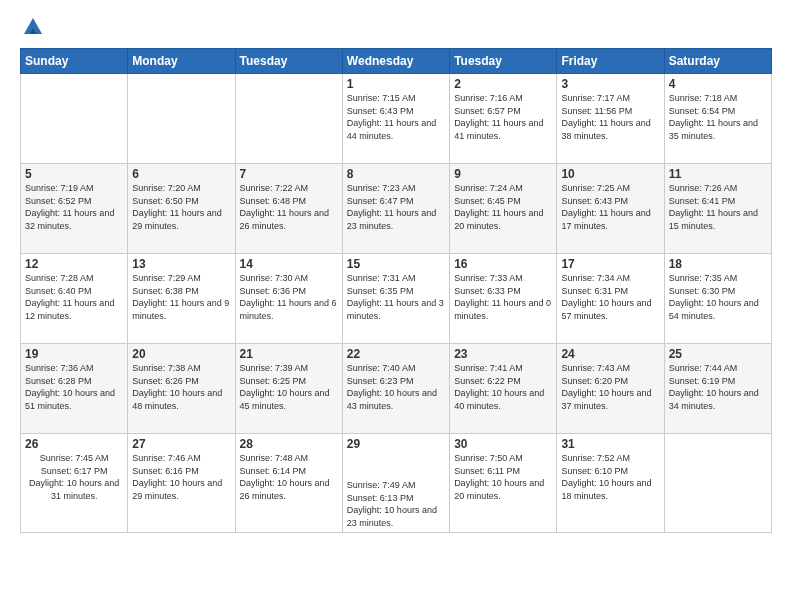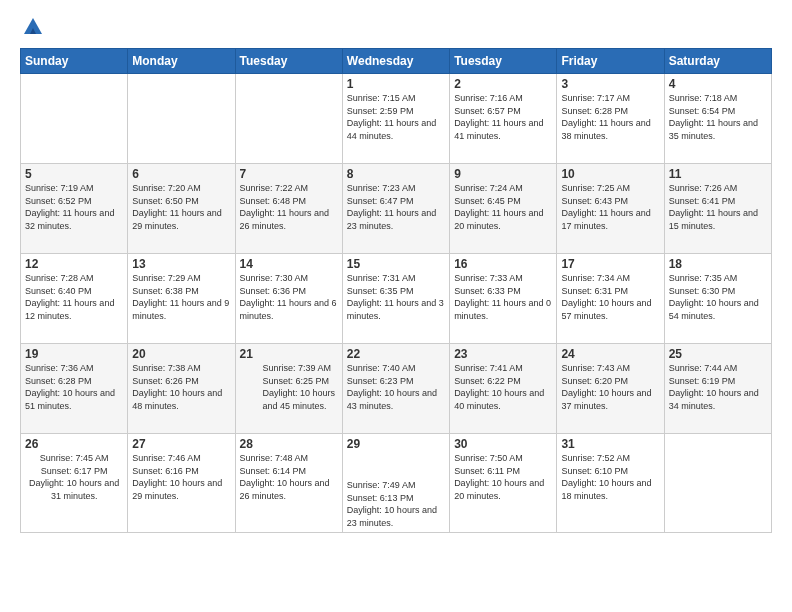--- a/index.html
+++ b/index.html
@@ -135,33 +135,33 @@
         </tr>
     </thead>
     <tbody id="calendar-body">
     <tr>
           <td class="empty-cell"></td>
           <td class="empty-cell"></td>
           <td class="empty-cell"></td>
           <td>
             <span class="day-num">1</span>
             <div class="day-info" style="white-space: pre-line;">Sunrise: 7:15 AM
-Sunset: 2:59 PM
+Sunset: 6:43 PM
 Daylight: 11 hours and 44 minutes.</div>
           </td>
           <td>
             <span class="day-num">2</span>
             <div class="day-info" style="white-space: pre-line;">Sunrise: 7:16 AM
 Sunset: 6:57 PM
 Daylight: 11 hours and 41 minutes.</div>
           </td>
           <td>
             <span class="day-num">3</span>
             <div class="day-info" style="white-space: pre-line;">Sunrise: 7:17 AM
-Sunset: 6:28 PM
+Sunset: 11:56 PM
 Daylight: 11 hours and 38 minutes.</div>
           </td>
           <td>
             <span class="day-num">4</span>
             <div class="day-info" style="white-space: pre-line;">Sunrise: 7:18 AM
 Sunset: 6:54 PM
 Daylight: 11 hours and 35 minutes.</div>
           </td>
         </tr>
         <tr>
@@ -260,21 +260,21 @@
 Daylight: 10 hours and 51 minutes.</div>
           </td>
           <td>
             <span class="day-num">20</span>
             <div class="day-info" style="white-space: pre-line;">Sunrise: 7:38 AM
 Sunset: 6:26 PM
 Daylight: 10 hours and 48 minutes.</div>
           </td>
           <td>
             <span class="day-num">21</span>
-            <div class="day-info" style="white-space: pre-line; margin-left: 23px;">Sunrise: 7:39 AM
+            <div class="day-info" style="white-space: pre-line;">Sunrise: 7:39 AM
 Sunset: 6:25 PM
 Daylight: 10 hours and 45 minutes.</div>
           </td>
           <td>
             <span class="day-num">22</span>
             <div class="day-info" style="white-space: pre-line;">Sunrise: 7:40 AM
 Sunset: 6:23 PM
 Daylight: 10 hours and 43 minutes.</div>
           </td>
           <td>

